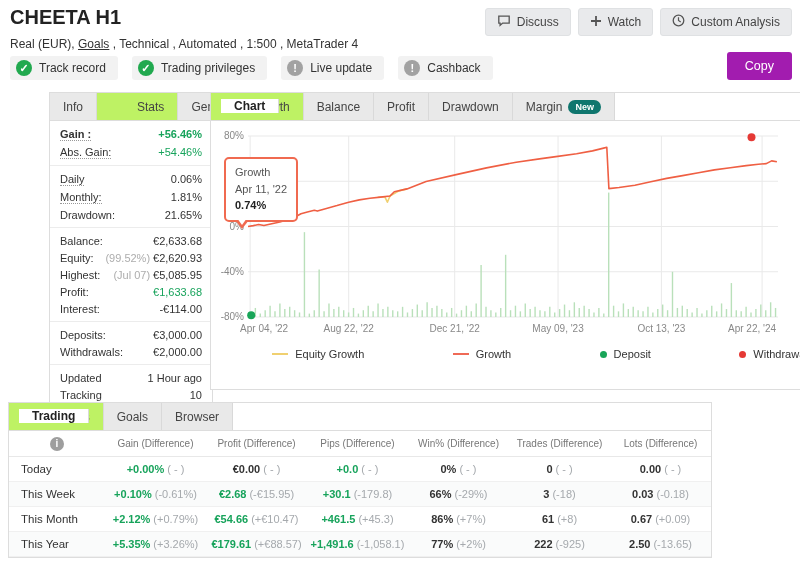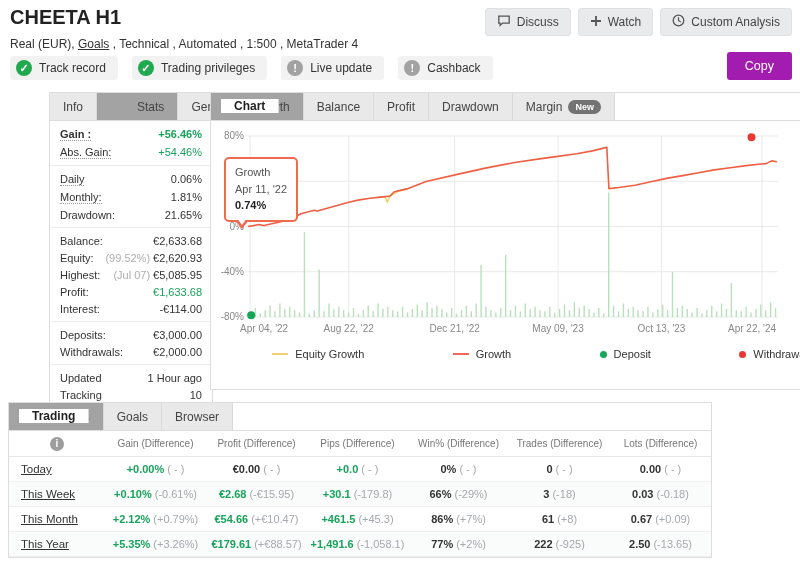--- a/index.html
+++ b/index.html
@@ -23,22 +23,22 @@
   .badge-ic.warn { background:#a2a2a2; }
   .copy-btn { position:absolute; right:8px; top:52px; background:#a21caf; color:#fff; border:none;
               border-radius:3px; padding:7px 18px; font-size:12.5px; cursor:pointer; font-family:inherit; }
 
   
   .panel { position:absolute; background:#fff; border:1px solid #ddd; }
   .tabs { display:flex; align-items:stretch; border-bottom:1px solid #ddd; background:#fff; height:28px; position:relative; }
   .tab { font-size:12px; color:#444; padding:0 13px; background:#e9e9e9; border-right:1px solid #d9d9d9;
          display:flex; align-items:center; gap:6px; cursor:pointer; white-space:nowrap; }
   .tab.title { background:#fff; font-weight:700; color:#222; }
-  .tab.active { background:#a3a3a3;padding-left:40px; }
-  .newbadge { background:#737373; color:#fff; font-size:9px; font-weight:700; padding:2px 7px; border-radius:9px; }
+  .tab.active { background:#bef264;padding-left:40px; }
+  .newbadge { background:#0f766e; color:#fff; font-size:9px; font-weight:700; padding:2px 7px; border-radius:9px; }
   .tabs .spacer { flex:1; background:#fff; border-right:none; }
   .sliders-ic { display:flex; align-items:center; padding:0 10px; background:#fff; cursor:pointer; }
 
   
   #sidebar { left:8px; top:92px; width:164px;margin-left:41px; }
   .sgroup { padding:4px 10px; border-bottom:1px solid #ececec; }
   .sgroup:last-child { border-bottom:none; }
   .srow { display:flex; justify-content:space-between; align-items:baseline; padding:2.5px 0;
           font-size:11px; color:#333; }
   .srow .lbl.dotted { border-bottom:1px dotted #999; }
@@ -65,21 +65,21 @@
   
   #table-panel { left:8px; top:402px; width:704px; }
   .thead { display:flex; height:26px; align-items:center; font-size:10px; color:#777;
            border-bottom:1px solid #e8e8e8; }
   .th { flex:1; text-align:center; }
   .th.first { flex:none; width:96px; display:flex; justify-content:center; }
   .info-ic { width:14px; height:14px; border-radius:50%; background:#9e9e9e; color:#fff; font-size:10px;
              font-weight:700; line-height:14px; text-align:center; cursor:pointer; font-style:normal; }
   .trow { display:flex; height:25px; align-items:center; border-bottom:1px solid #f0f0f0; font-size:11px; }
   .trow:nth-child(even) { background:#fafbfb; }
-  .td-label { width:96px; padding-left:12px; color:#333; font-size:11.5px;text-decoration:underline; }
+  .td-label { width:96px; padding-left:12px; color:#333; font-size:11.5px; }
   .td { flex:1; text-align:center; }
   .v { font-weight:700; color:#333; }
   .v.green { color:#17a35b; }
   .d { color:#a5a9ad; margin-left:3px; }
 </style>
 </head>
 <body>
 
 <div class="page">
 

